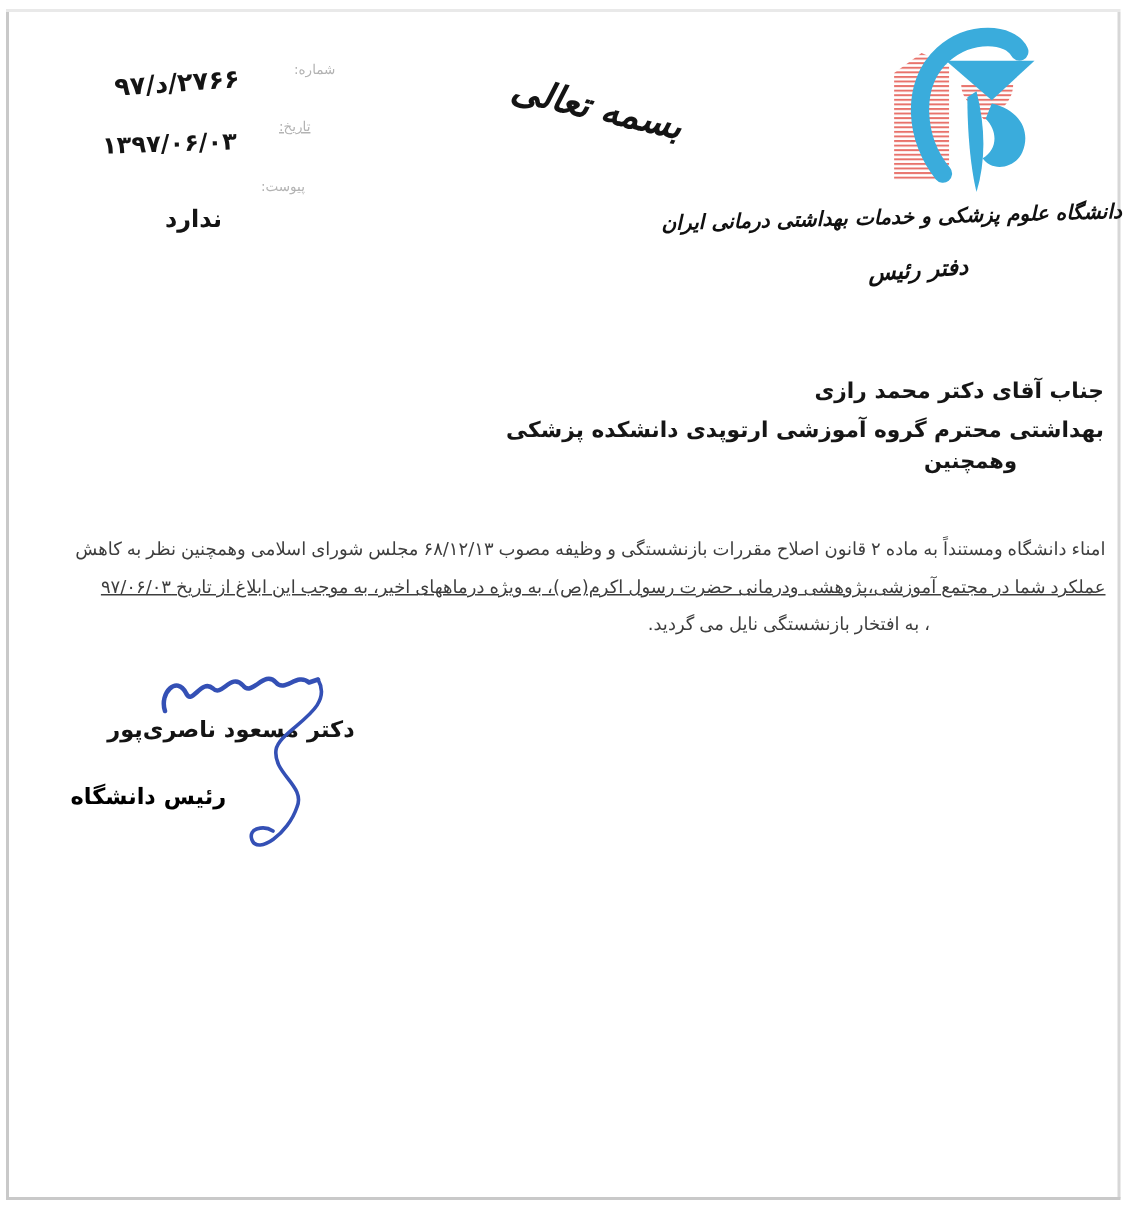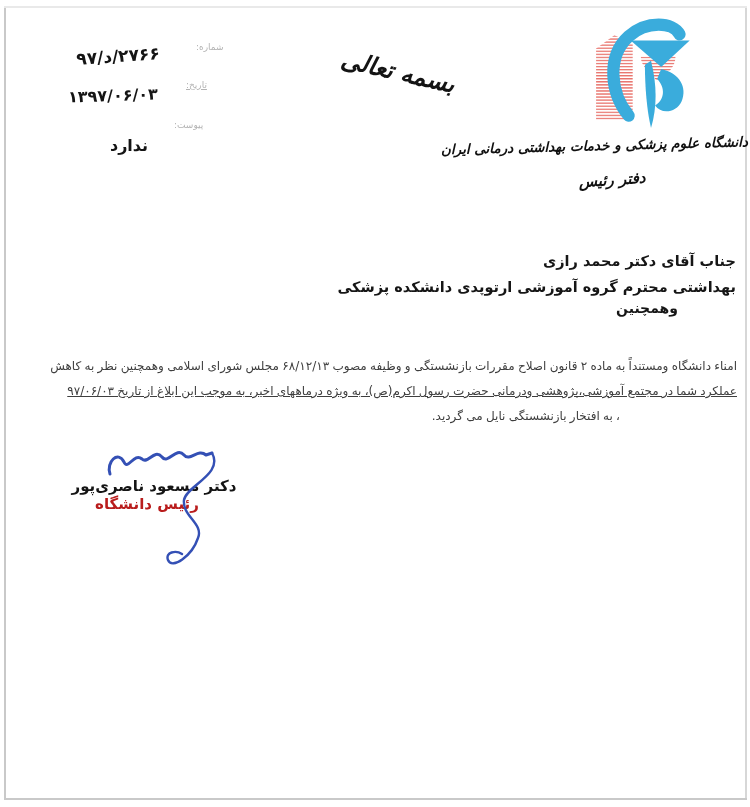--- a/index.html
+++ b/index.html
@@ -50,22 +50,22 @@
   .bl1{right:28px;top:328px;}
   .bl2{right:13px;top:356px;}
   .bl3{right:13px;top:381px;text-decoration:underline;}
   .bl4{right:130px;top:406px;}
   .bd{font-weight:bold;text-decoration:underline;color:#222;}
 
   
   .sig-svg{left:58px;top:438px;width:220px;height:140px;z-index:3;}
   .sig-name{left:54px;top:477px;width:200px;text-align:center;direction:rtl;
     font-size:15px;font-weight:bold;color:#141414;white-space:nowrap;z-index:2;}
-  .sig-title{left:47px;top:495px;width:200px;text-align:center;direction:rtl;
-    font-size:15px;font-weight:bold;color:#b91c1c;white-space:nowrap;z-index:2;}
+  .sig-title{left:47px;top:522px;width:200px;text-align:left;direction:rtl;
+    font-size:15px;font-weight:bold;color:#000000;white-space:nowrap;z-index:2;}
 </style>
 </head>
 <body>
 
 <div class="page">
 
   <div class="edge edge-top"></div>
   <div class="edge edge-left"></div>
   <div class="edge edge-right"></div>
   <div class="edge edge-bottom"></div>

